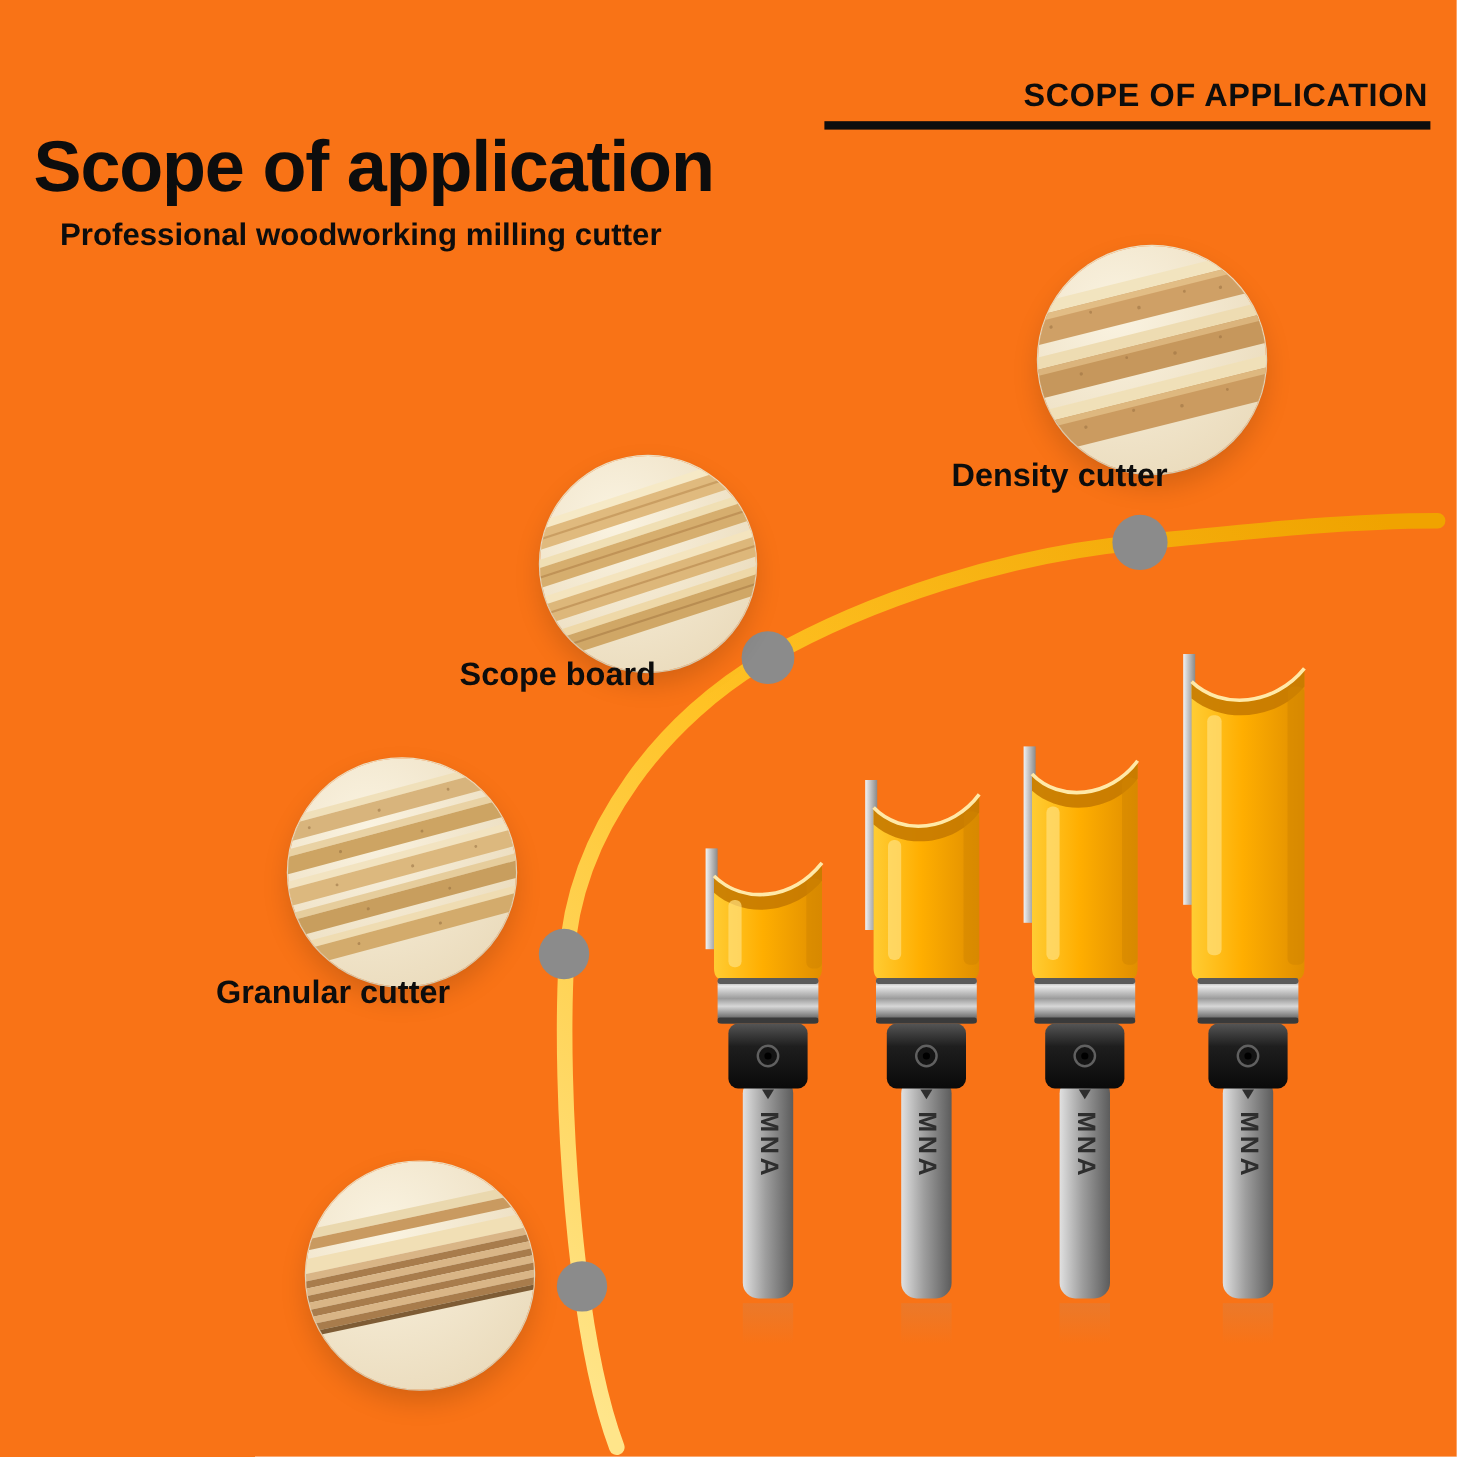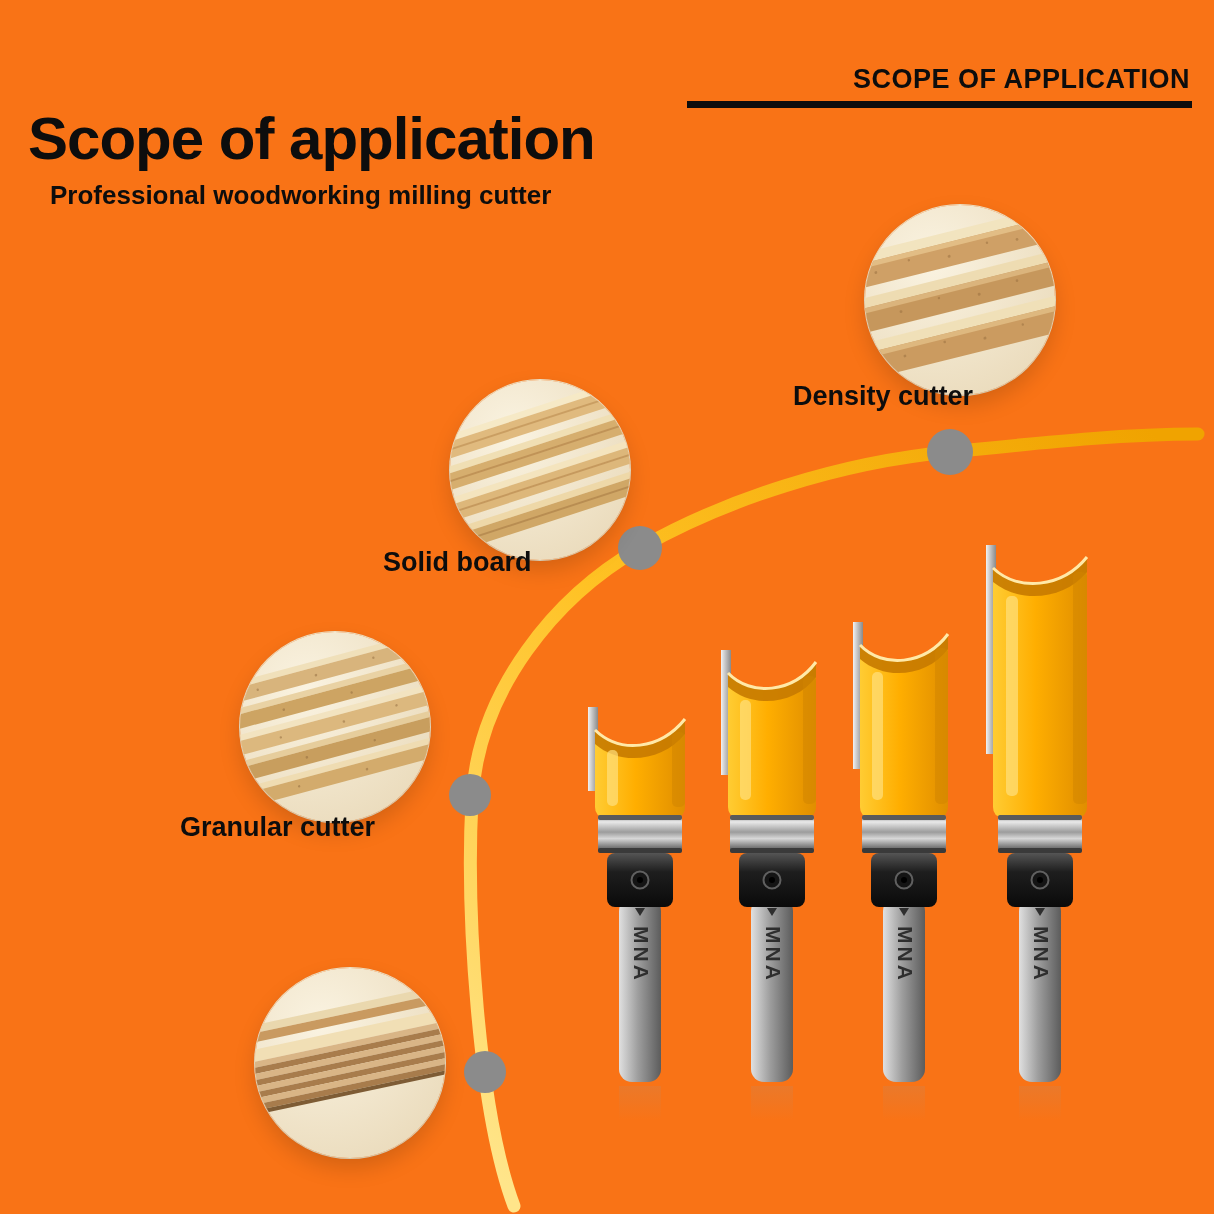--- a/index.html
+++ b/index.html
@@ -99,21 +99,21 @@
         <rect x="-40" y="76" width="270" height="2" fill="#b08148" opacity="0.6"></rect>
         <rect x="-40" y="94" width="270" height="7" fill="#f4e4be"></rect>
         <rect x="-40" y="101" width="270" height="17" fill="#ddb77a"></rect>
         <rect x="-40" y="108" width="270" height="2" fill="#b5854b" opacity="0.6"></rect>
         <rect x="-40" y="126" width="270" height="7" fill="#eed8a8"></rect>
         <rect x="-40" y="133" width="270" height="17" fill="#d0a766"></rect>
         <rect x="-40" y="140" width="270" height="2" fill="#a97c45" opacity="0.6"></rect>
       </g>
     </svg>
   </div>
-  <div class="board-label" style="left:383px;top:547px">Solid board</div>
+  <div class="board-label" style="left:383px;top:547px">Scope board</div>
 
   <div class="board-circle" style="left:240px;top:632px;width:190px;height:190px">
     <svg viewBox="0 0 190 190">
       <g transform="rotate(-15 95 95)">
         <rect x="-40" y="26" width="270" height="6" fill="#f0e0ba"></rect>
         <rect x="-40" y="32" width="270" height="14" fill="#d8b47c"></rect>
         <rect x="-40" y="52" width="270" height="6" fill="#e9d2a4"></rect>
         <rect x="-40" y="58" width="270" height="14" fill="#cda463"></rect>
         <rect x="-40" y="78" width="270" height="6" fill="#f2e3c0"></rect>
         <rect x="-40" y="84" width="270" height="14" fill="#dcb87e"></rect>

